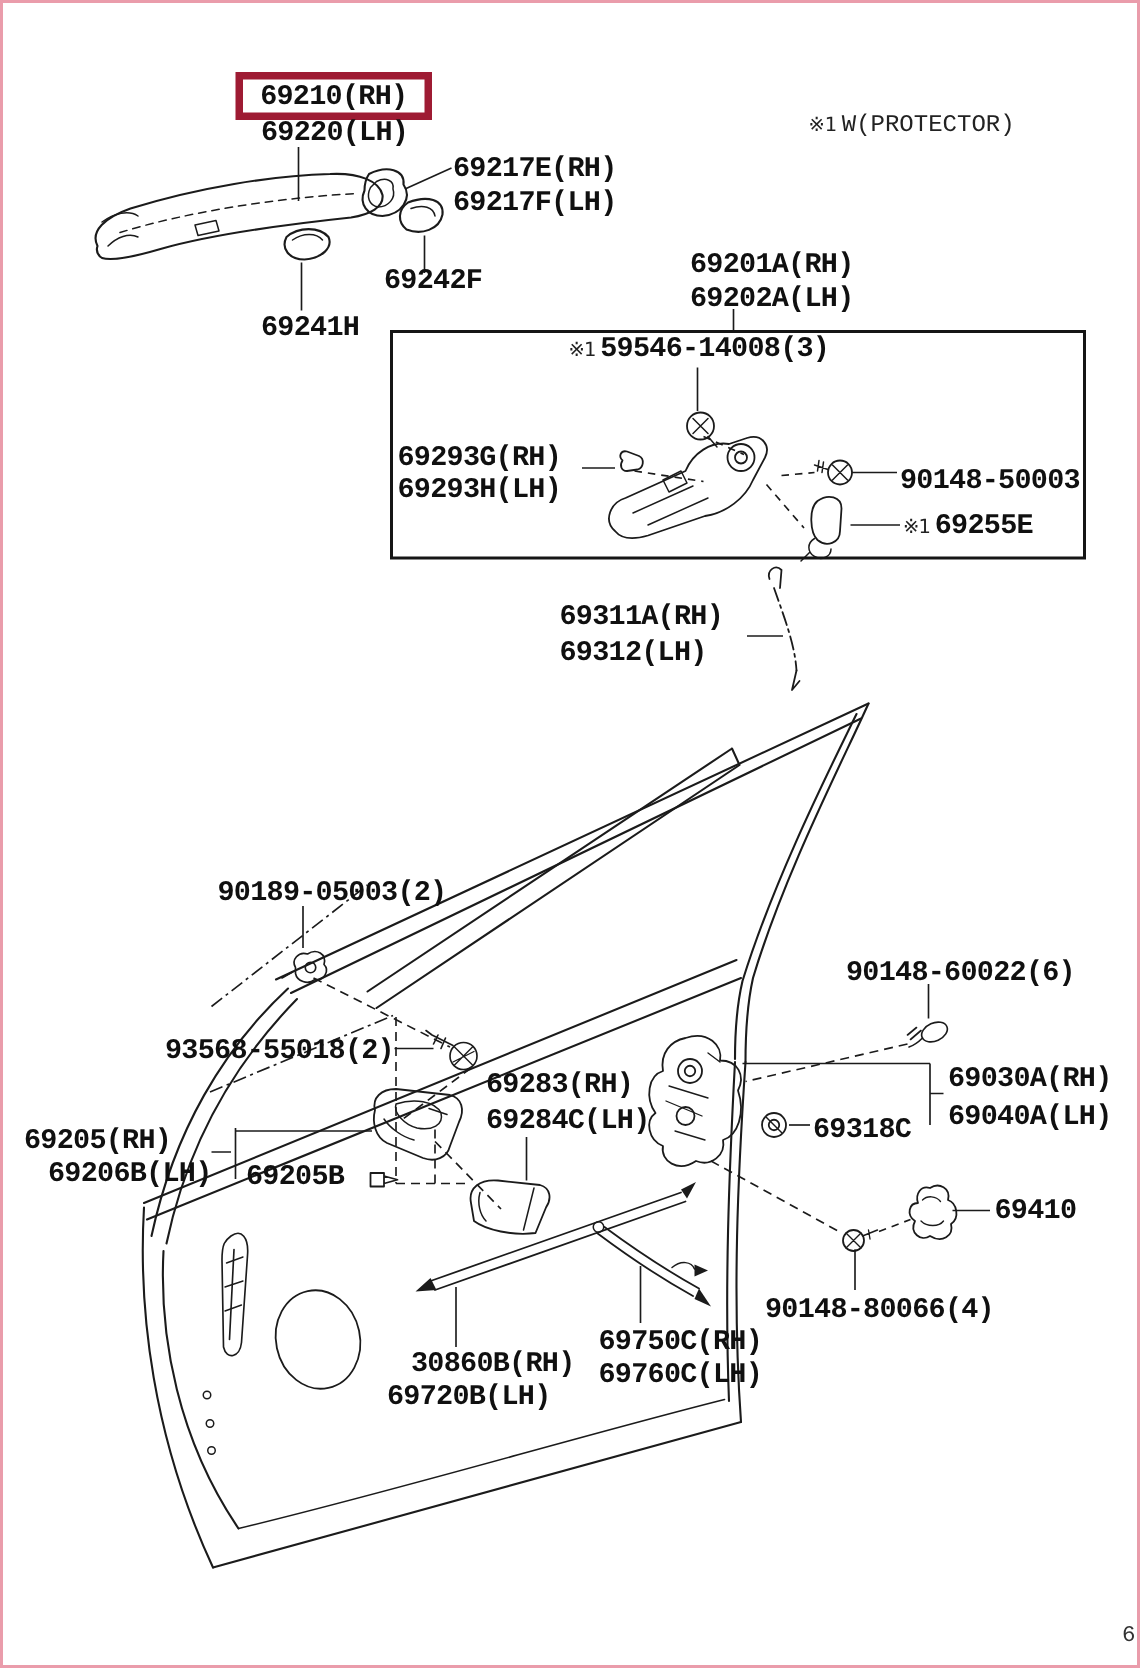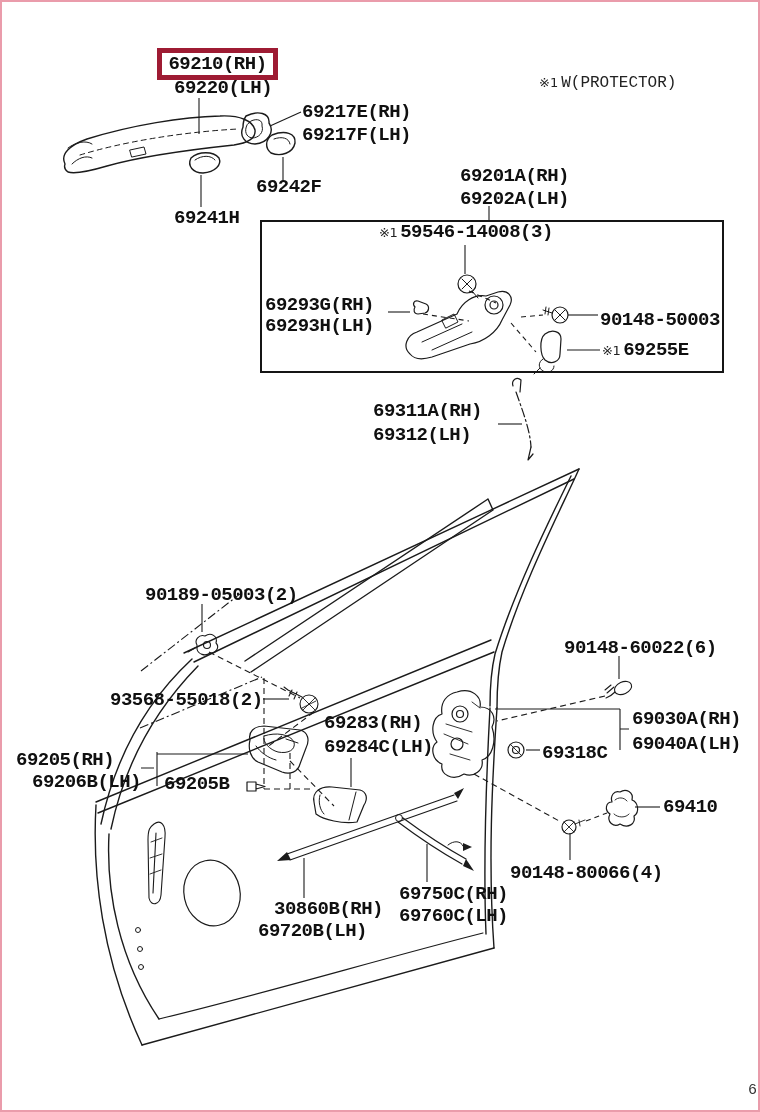--- a/index.html
+++ b/index.html
@@ -32,21 +32,21 @@
   .marker{
     font-family:"DejaVu Sans",sans-serif;
     font-weight:normal;
     font-size:13px;
     margin-right:3px;
     color:#222;
   }
   .highlight-box{
     position:absolute;
     left:155px;top:46px;
-    width:121px;height:32px;
+    width:131px;height:32px;
     box-sizing:border-box;
     border:5px solid #9e1b33;
     background:#fff;
     display:flex;align-items:center;justify-content:center;
   }
   .lock-box{
     position:absolute;
     left:258px;top:218px;
     width:464px;height:153px;
     box-sizing:border-box;

